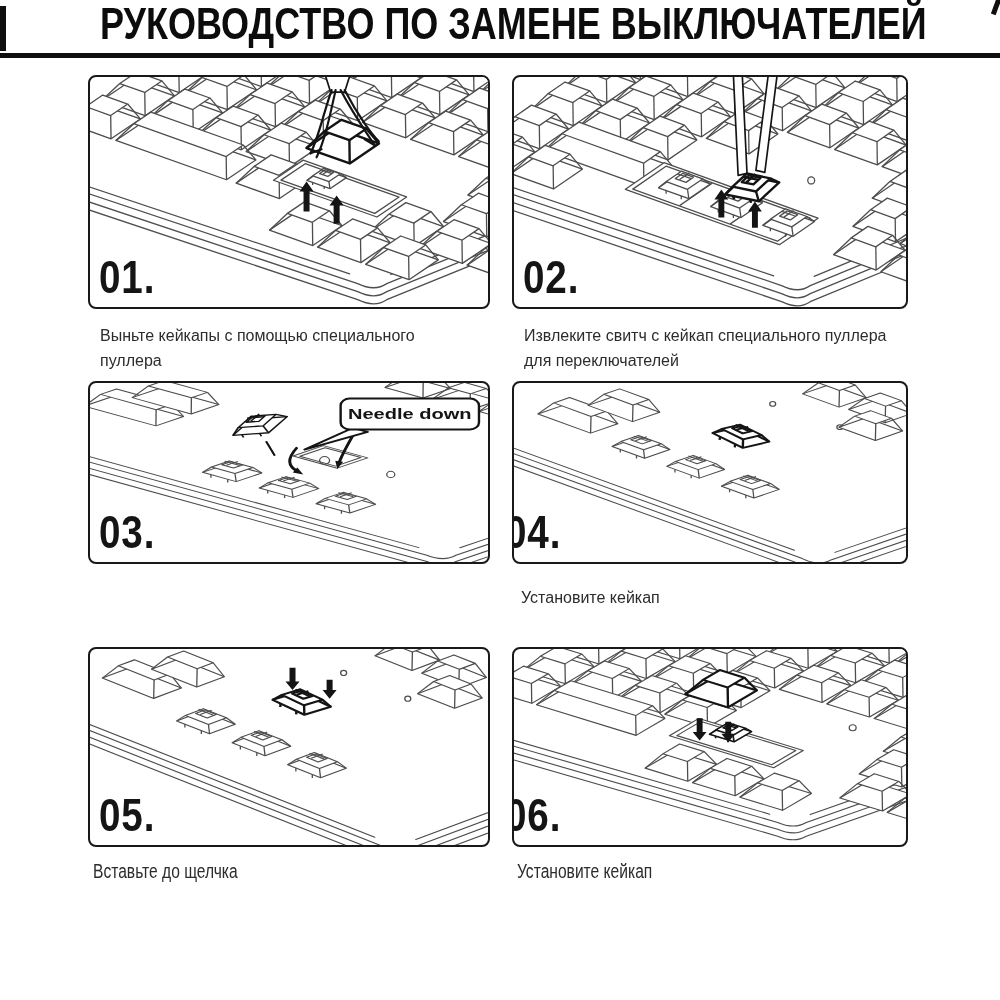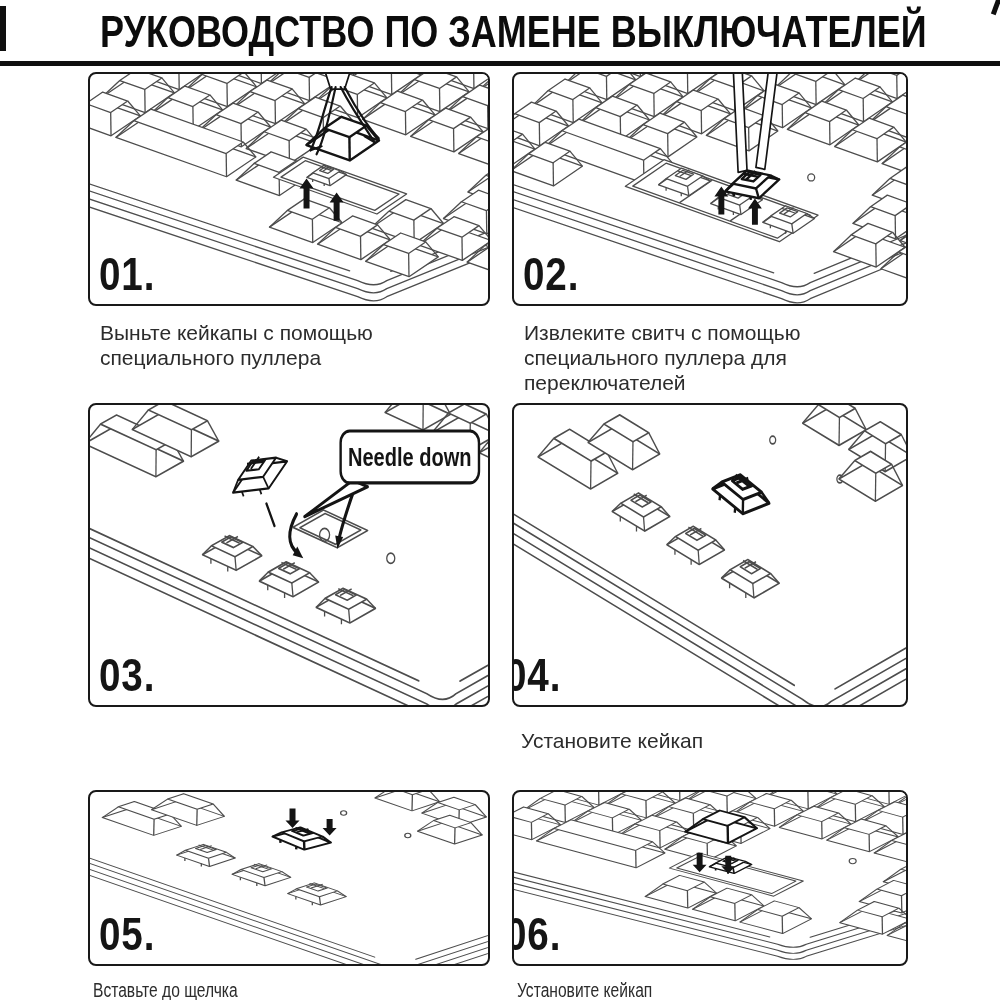--- a/index.html
+++ b/index.html
@@ -1,29 +1,29 @@
 <!DOCTYPE html>
 <html><head>
 <meta charset="utf-8">
 <style>
 *{box-sizing:border-box}
 html,body{margin:0;padding:0;background:#fff}
 body{width:1000px;height:1000px;overflow:hidden;font-family:"Liberation Sans",sans-serif}
-.header{position:relative;padding-top:8px}
+.header{position:relative;padding-top:0}
 .page-title{margin:0;text-align:center;font-size:45px;line-height:48px;font-weight:bold;color:#0c0c0c;white-space:nowrap;transform:scaleX(.8);letter-spacing:0}
 .title-rule{height:5px;background:#0f0f0f;margin-top:5px}
 .mark-left{position:absolute;left:0;top:6px;width:6px;height:45px;background:#0f0f0f}
 .mark-right{position:absolute;right:1px;top:-4px;width:5px;height:19px;background:#0f0f0f;transform:rotate(20deg)}
-.grid{display:grid;grid-template-columns:402px 396px;column-gap:22px;padding-left:88px;margin-top:6px}
+.grid{display:grid;grid-template-columns:402px 396px;column-gap:22px;padding-left:88px;margin-top:17px}
 .panel{position:relative;border:2.5px solid #191919;border-radius:8px;background:#fff;overflow:hidden}
-.r1 .panel{height:234px}.r2 .panel{height:304px}.r3 .panel{height:176px}
+.r1 .panel{height:234px}.r2 .panel{height:183px}.r3 .panel{height:200px}
 svg.art{position:absolute;left:0;top:0;width:100%;height:100%}
 .num{position:absolute;left:9px;bottom:7px;font-size:46px;font-weight:bold;color:#151515;letter-spacing:1px;line-height:1;transform:scaleX(.84);transform-origin:left bottom}
 .clip .num{left:-9px}
-.caption{font-size:21px;line-height:25px;color:#2c2c2c;margin:0}
+.caption{font-size:16px;line-height:25px;color:#2c2c2c;margin:0}
 .r1 .caption{margin:14px 0 8px 12px;max-width:372px}
 .r2 .caption{margin:21px 0 37px 9px}
 .r3 .caption{margin:12px 0 0 5px;font-size:20px;transform:scaleX(.78);transform-origin:left top;white-space:nowrap}
 text.lbl{font-family:"Liberation Sans",sans-serif;font-size:20px;font-weight:bold;fill:#141414}
 .ln{fill:#fff;stroke:#4d4d4d;stroke-width:1.3px;stroke-linejoin:round}
 .nf{fill:none;stroke:#4d4d4d;stroke-width:1.3px;stroke-linejoin:round;stroke-linecap:round}
 .bd{fill:#fff;stroke:#141414;stroke-width:2.4px;stroke-linejoin:round}
 .bd2{fill:#fff;stroke:#141414;stroke-width:1.7px;stroke-linejoin:round}
 .bk{fill:#141414;stroke:none}
 .nb{fill:none;stroke:#141414;stroke-width:3px;stroke-linecap:round}
@@ -611,21 +611,21 @@
             <line x1="269.2" y1="108.91999999999999" x2="260.83599999999996" y2="103.58199999999998" class="bd"></line>
             <line x1="236.56" y1="97.35999999999999" x2="237.98800000000003" y2="95.49" class="bd"></line>
             <polygon points="221.8,106.4 244.7,114.5 260.8,103.6 238.0,95.5" class="bd"></polygon>
             <polygon points="231.6,103.2 243.0,107.2 251.1,101.7 239.7,97.7" class="bd"></polygon>
             <line x1="233.97599999999997" y1="98.159" x2="248.66400000000002" y2="103.361" class="bd"></line>
             <line x1="236.118" y1="104.27899999999998" x2="246.522" y2="97.241" class="bd"></line>
           </g>
         </svg>
       <div class="num">02.</div>
     </div>
-    <p class="caption">Извлеките свитч с помощью специального пуллера для переключателей</p>
+    <p class="caption">Извлеките свитч с кейкап специального пуллера для переключателей</p>
   </section>
 
   <section class="cell r2">
     <div class="panel">
       <svg id="a3" class="art" viewBox="0 0 397 231" preserveAspectRatio="none">
           <path d="M-9.199999999999989,99 L336,222.28571428571428 Q353,231 365,222.3125 L480,172" class="nf"></path>
           <path d="M-9.199999999999989,107 L336,230.28571428571428 Q353,239 365,230.3125 L480,180" class="nf"></path>
           <path d="M-9.199999999999989,115 L336,238.28571428571428 Q353,247 365,238.3125 L480,188" class="nf"></path>
           <line x1="-9.199999999999989" y1="92" x2="328" y2="212.42857142857142" class="nf"></line>
           <line x1="369" y1="212.625" x2="471" y2="168" class="nf"></line>

